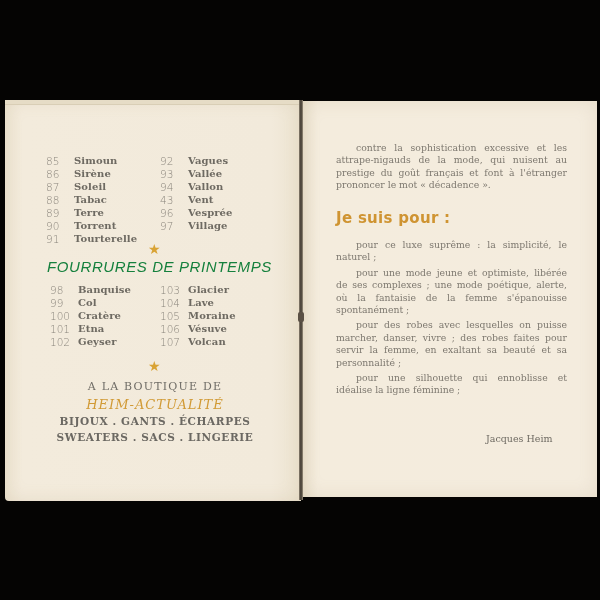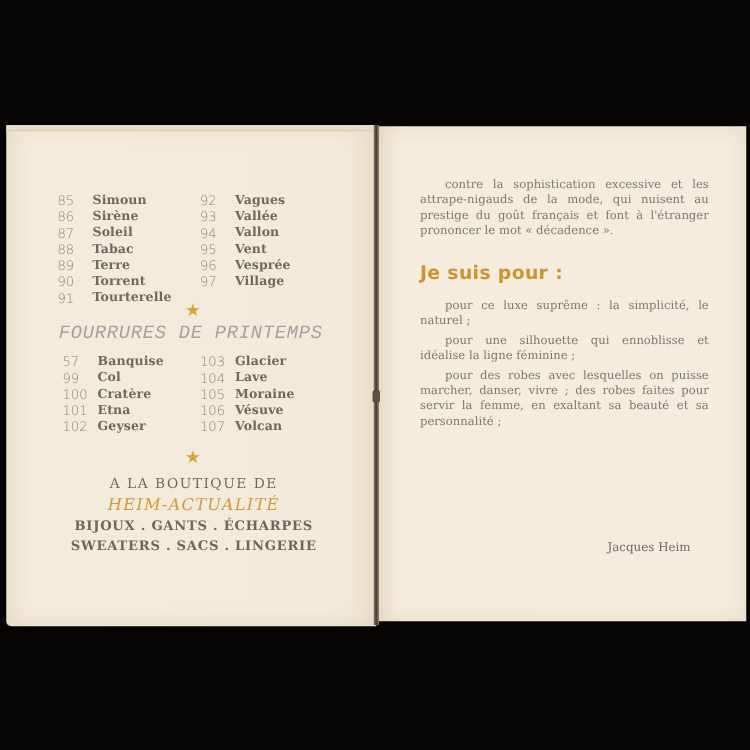--- a/index.html
+++ b/index.html
@@ -33,22 +33,22 @@
     background: #5a5044; border-radius: 2px;
   }
 
   .list { position: absolute; font-size: 10.5px; color: #77726a; }
   .row { position: absolute; left: 0; height: 14px; line-height: 14px; white-space: nowrap; }
   .num { position: absolute; left: 0; width: 24px; font-family: "DejaVu Sans", sans-serif; font-weight: 300; font-size: 10.5px; color: #8a857c; }
   .name { position: absolute; left: 28px; font-family: "DejaVu Serif", serif; font-weight: bold; font-size: 10px; color: #6e6a62; letter-spacing: 0.1px; }
 
   .star { position: absolute; color: #d9a334; font-size: 14px; line-height: 14px; }
   .section-title {
-    position: absolute; font-family: Liberation Mono, monospace; font-style: italic;
-    font-size: 15px; color: #a3a3a3; letter-spacing: 0.6px; white-space: nowrap;
+    position: absolute; font-family: Liberation Sans, sans-serif; font-style: italic;
+    font-size: 15px; color: #15803d; letter-spacing: 0.6px; white-space: nowrap;
   }
   .caps-line {
     position: absolute; font-family: "DejaVu Serif", serif; font-size: 11px;
     color: #6f6c66; letter-spacing: 1.2px; white-space: nowrap; text-align: center;
   }
   .brand {
     position: absolute; font-family: "DejaVu Serif", serif; font-style: italic;
     font-size: 13px; color: #d19a35; letter-spacing: 1px; white-space: nowrap; text-align: center;
   }
   .bold-caps {
@@ -117,39 +117,39 @@
     </div>
   <div class="row" style="top:13px; left:114px;">
       <span class="num">93</span>
       <span class="name">Vallée</span>
     </div>
   <div class="row" style="top:26px; left:114px;">
       <span class="num">94</span>
       <span class="name">Vallon</span>
     </div>
   <div class="row" style="top:39px; left:114px;">
-      <span class="num">95</span>
+      <span class="num">43</span>
       <span class="name">Vent</span>
     </div>
   <div class="row" style="top:52px; left:114px;">
       <span class="num">96</span>
       <span class="name">Vesprée</span>
     </div>
   <div class="row" style="top:65px; left:114px;">
       <span class="num">97</span>
       <span class="name">Village</span>
     </div>
 </div>
 
 <div class="star" style="left:148px; top:242px;">★</div>
 <div class="section-title" style="left:47px; top:258px;">FOURRURES DE PRINTEMPS</div>
 
 <div class="list" style="left:50px; top:283px; width:230px; height:70px;">
   <div class="row" style="top:0px;">
-      <span class="num">57</span>
+      <span class="num">98</span>
       <span class="name">Banquise</span>
     </div>
   <div class="row" style="top:13px;">
       <span class="num">99</span>
       <span class="name">Col</span>
     </div>
   <div class="row" style="top:26px;">
       <span class="num">100</span>
       <span class="name">Cratère</span>
     </div>
@@ -191,17 +191,18 @@
 <div class="bold-caps" style="left:40px; width:230px; top:431px;">SWEATERS . SACS . LINGERIE</div>
 
 <div class="prose" style="top:142px;">
   <p class="indent">contre la sophistication excessive et les attrape-nigauds de la mode, qui nuisent au prestige du goût français et font à l'étranger prononcer le mot « décadence ».</p>
 </div>
 
 <div class="heading">Je suis pour :</div>
 
 <div class="prose" style="top:239px;">
   <p class="indent">pour ce luxe suprême : la simplicité, le naturel ;</p>
+  <p class="indent">pour une mode jeune et optimiste, libérée de ses complexes ; une mode poétique, alerte, où la fantaisie de la femme s'épanouisse spontanément ;</p>
+  <p class="indent">pour des robes avec lesquelles on puisse marcher, danser, vivre ; des robes faites pour servir la femme, en exaltant sa beauté et sa personnalité ;</p>
   <p class="indent">pour une silhouette qui ennoblisse et idéalise la ligne féminine ;</p>
-  <p class="indent">pour des robes avec lesquelles on puisse marcher, danser, vivre ; des robes faites pour servir la femme, en exaltant sa beauté et sa personnalité ;</p>
 </div>
 
 <div class="signature">Jacques Heim</div>
 
 </body></html>

